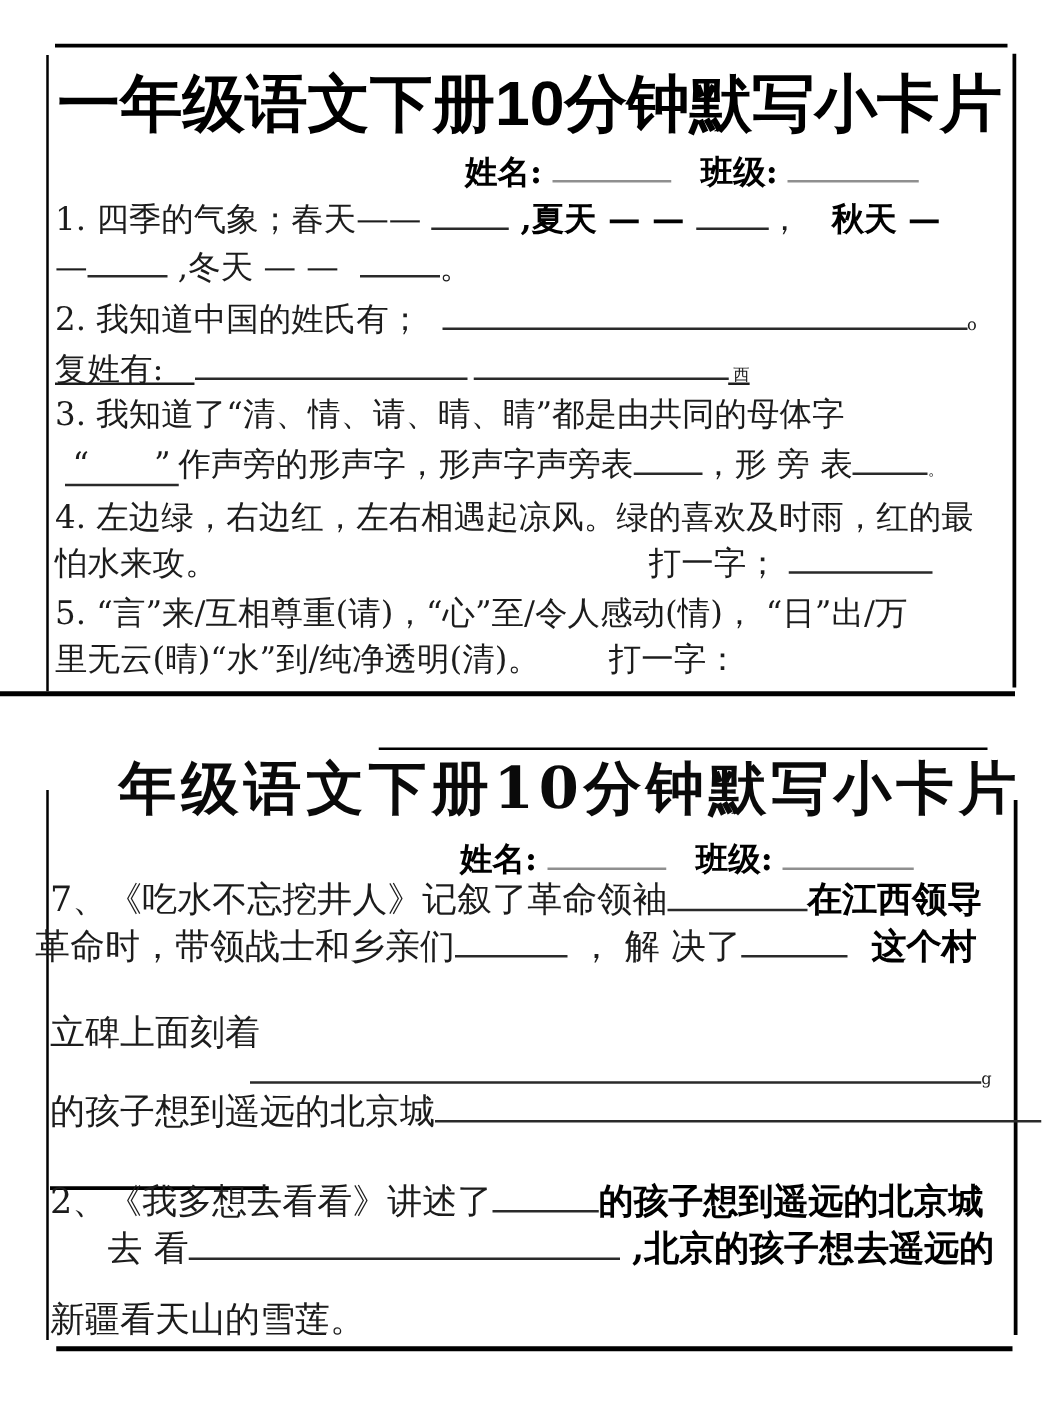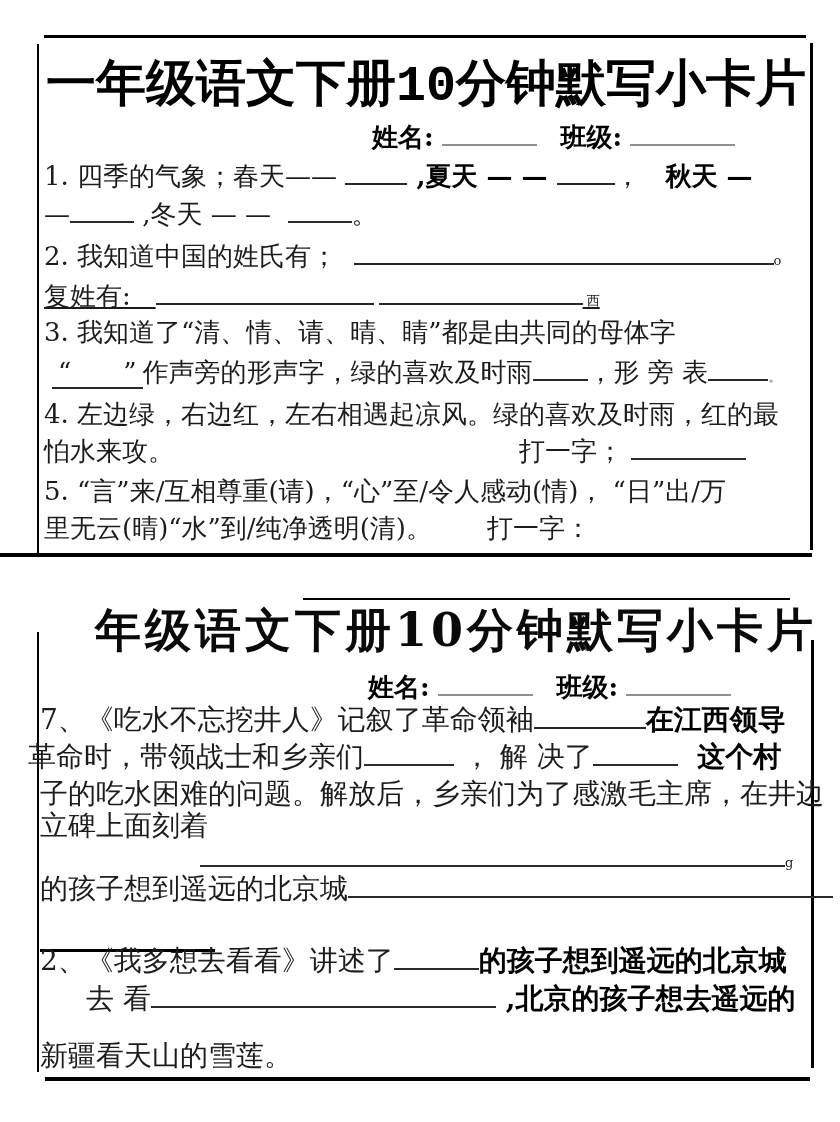--- a/index.html
+++ b/index.html
@@ -17,21 +17,21 @@
   #stray-line{left:303px;top:598px;width:487px;height:2px;}
   #c2-left{left:37px;top:632px;width:2px;height:440px;}
   #c2-right{left:811px;top:640px;width:3px;height:428px;}
   #c2-bottom{left:45px;top:1077px;width:765px;height:4px;}
 
   .line{position:absolute;white-space:pre;font-size:26px;line-height:1.25;}
   .fs28{font-size:28px;}
 
   #c1-title{
     position:absolute;left:46px;top:50px;white-space:pre;
-    font-family:Liberation Mono, monospace;
+    font-family:Liberation Sans, sans-serif;
     font-weight:900;font-size:50px;color:#000;letter-spacing:0px;
   }
   #c2-title{
     position:absolute;left:95px;top:600px;white-space:pre;
     font-family:"DejaVu Serif","Liberation Serif",serif;
     font-weight:bold;font-size:46px;color:#0a0a0a;letter-spacing:4px;
   }
   .hdr{position:absolute;font-size:26px;white-space:pre;}
   #c1-header{left:372px;top:120px;}
   #c2-header{left:368px;top:670px;}
@@ -80,38 +80,37 @@
   <div class="rule" id="c1-bottom"></div>
 
   <div id="c1-title">一年级语文下册10分钟默写小卡片</div>
   <div class="hdr" id="c1-header"><span class="b">姓名:</span><span class="sp" style="width: 8px;"></span><span class="blank gray" style="width: 95px;"></span><span class="sp" style="width: 24px;"></span><span class="b">班级:</span><span class="sp" style="width: 8px;"></span><span class="blank gray" style="width: 105px;"></span></div>
 
   <div class="line" id="q1l1"><span>1. 四季的气象；春天—— </span><span class="blank" style="width: 62px;"></span><span class="b"> ,夏天 — — </span><span class="blank" style="width: 58px;"></span><span>，   </span><span class="b">秋天 —</span></div>
   <div class="line" id="q1l2"><span>—</span><span class="blank" style="width: 64px;"></span><span> ,冬天 — —  </span><span class="blank" style="width: 64px;"></span><span>。</span></div>
   <div class="line" id="q2l1"><span>2. 我知道中国的姓氏有；  </span><span class="blank" style="width: 420px;"></span><span class="small">o</span></div>
   <div class="line" id="q2l2"><span>复姓有:   </span><span class="blank" style="width: 218px;"></span><span class="sp" style="width: 5px;"></span><span class="blank" style="width: 204px;"></span><span class="small"> 西</span></div>
   <div class="line" id="q3l1"><span>3. 我知道了“清、情、请、晴、睛”都是由共同的母体字</span></div>
-  <div class="line" id="q3l2"><span class="ul">“　　”</span><span>作声旁的形声字，绿的喜欢及时雨</span><span class="blank" style="width: 55px;"></span><span>，形 旁 表</span><span class="blank" style="width: 60px;"></span><span class="small">。</span></div>
+  <div class="line" id="q3l2"><span class="ul">“　　”</span><span>作声旁的形声字，形声字声旁表</span><span class="blank" style="width: 55px;"></span><span>，形 旁 表</span><span class="blank" style="width: 60px;"></span><span class="small">。</span></div>
   <div class="line" id="q4l1"><span>4. 左边绿，右边红，左右相遇起凉风。绿的喜欢及时雨，红的最</span></div>
   <div class="line" id="q4l2"><span>怕水来攻。</span><span class="sp" style="width: 345px;"></span><span>打一字； </span><span class="blank" style="width: 115px;"></span></div>
   <div class="line" id="q5l1"><span>5. “言”来/互相尊重(请)，“心”至/令人感动(情)， “日”出/万</span></div>
   <div class="line" id="q5l2"><span>里无云(晴)“水”到/纯净透明(清)。</span><span class="sp" style="width: 55px;"></span><span>打一字：</span></div>
 
   <div class="rule" id="stray-line"></div>
 
   <div class="rule" id="c2-left"></div>
   <div class="rule" id="c2-right"></div>
   <div class="rule" id="c2-bottom"></div>
 
   <div id="c2-title">年级语文下册10分钟默写小卡片</div>
   <div class="hdr" id="c2-header"><span class="b">姓名:</span><span class="sp" style="width: 8px;"></span><span class="blank gray" style="width: 95px;"></span><span class="sp" style="width: 24px;"></span><span class="b">班级:</span><span class="sp" style="width: 8px;"></span><span class="blank gray" style="width: 105px;"></span></div>
 
   <div class="line fs28" id="c2q1l1"><span>7、《吃水不忘挖井人》记叙了革命领袖</span><span class="blank" style="width: 112px;"></span><span class="b">在江西领导</span></div>
   <div class="line fs28" id="c2q1l2"><span>革命时，带领战士和乡亲们</span><span class="blank" style="width: 90px;"></span><span> ， 解 决了</span><span class="blank" style="width: 85px;"></span><span class="b">  这个村</span></div>
-  <div class="line fs28" id="c2q1l3"><span>子的吃水困难的问题。解放后，乡亲们为了感激毛主席，在井边</span></div>
   <div class="line fs28" id="c2q1l4"><span>立碑上面刻着</span></div>
   <div class="line fs28" id="c2q1l5"><span class="blank" style="width: 585px;"></span><span class="small">g</span></div>
   <div class="line fs28" id="c2q1l6"><span>的孩子想到遥远的北京城</span><span class="blank" style="width: 485px;"></span></div>
   <div class="line fs28" id="c2cont"><span class="blank thick" style="width: 175px;"></span></div>
   <div class="line fs28" id="c2q2l1"><span>2、《我多想去看看》讲述了</span><span class="blank" style="width: 85px;"></span><span class="b">的孩子想到遥远的北京城</span></div>
   <div class="line fs28" id="c2q2l2"><span>去 看</span><span class="blank" style="width: 345px;"></span><span class="b"> ,北京的孩子想去遥远的</span></div>
   <div class="line fs28" id="c2q2l3"><span>新疆看天山的雪莲。</span></div>
 
 </div>
 

